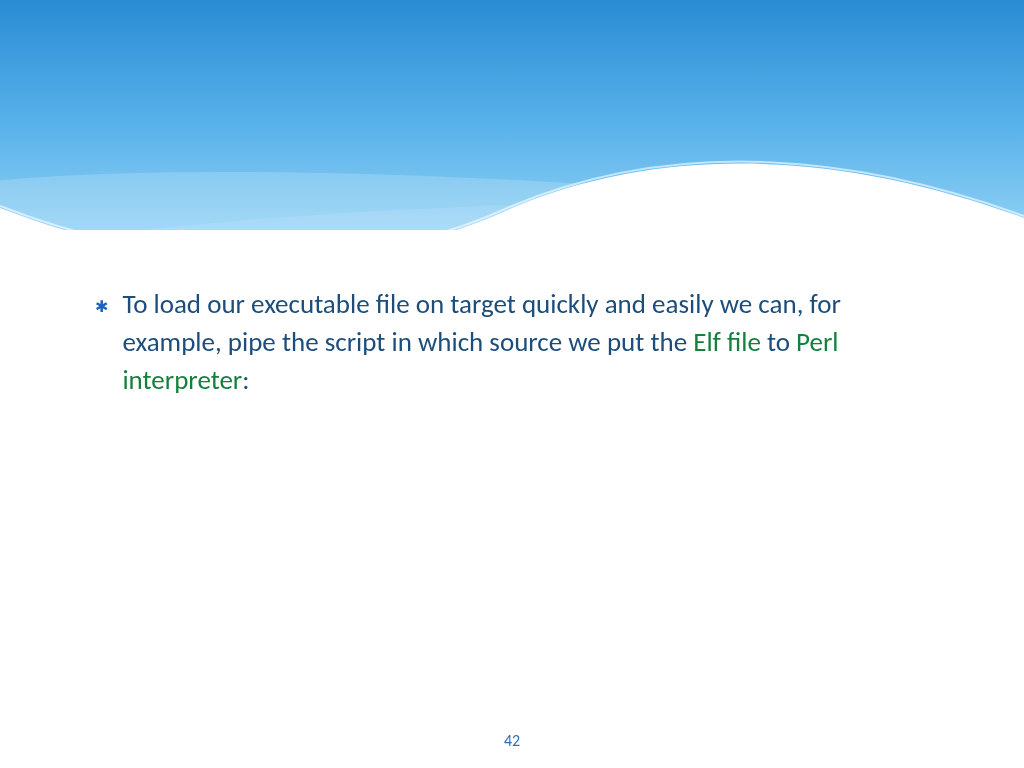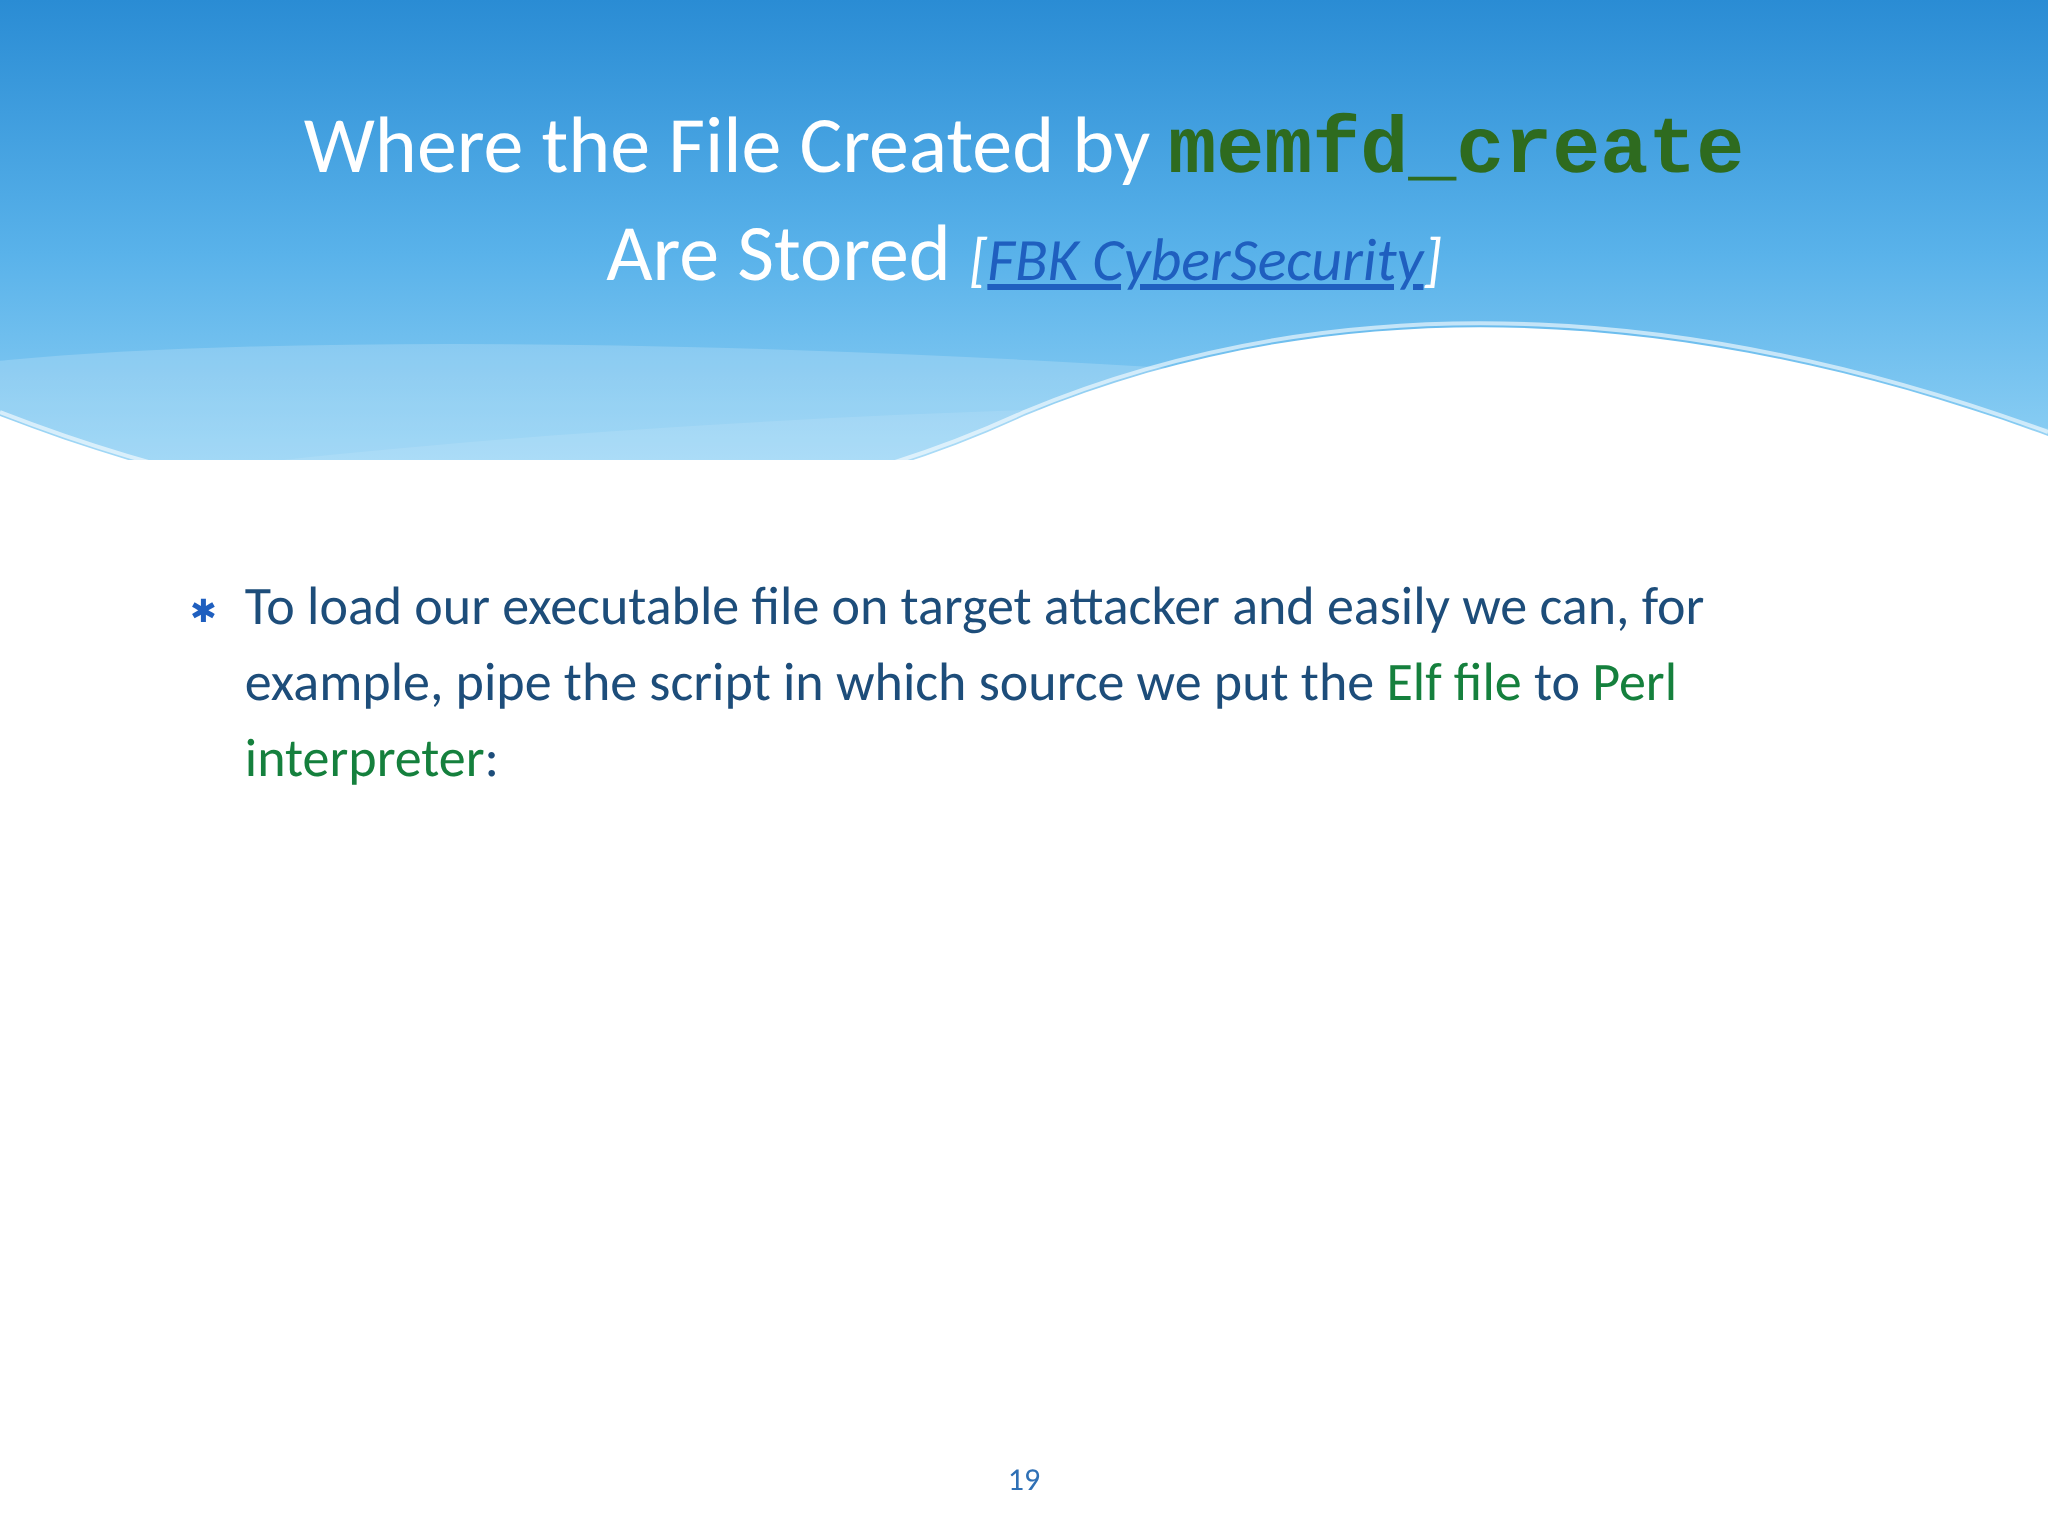--- a/index.html
+++ b/index.html
@@ -121,31 +121,27 @@
     <div class="corner"></div>
   </div>
 
   <div class="wave">
     <svg viewBox="0 0 1024 170" preserveAspectRatio="none">
       <path d="M0,60 C180,130 360,130 512,60 C680,-10 860,10 1024,70 L1024,170 L0,170 Z" fill="#ffffff"></path>
       <path d="M0,58 C180,128 360,128 512,58 C680,-12 860,8 1024,68" fill="none" stroke="rgba(255,255,255,0.6)" stroke-width="2"></path>
     </svg>
   </div>
 
-  <div class="title">
-    <span>Where the File Created by </span><span class="mono">memfd_create</span><br>
-    <span>Are Stored </span><span class="bracket">[</span><a class="link" href="#">FBK CyberSecurity</a><span class="bracket">]</span>
-  </div>
 
   <div class="body">
     <div class="bullet-row">
       <div class="bullet">✱</div>
       <div>
         <p class="para">
-          <span>To load our executable file on target attacker and easily we can, for example, pipe the script in which source we put the </span><span class="red">Elf file</span><span> to </span><span class="red">Perl interpreter</span><span>:</span>
+          <span>To load our executable file on target quickly and easily we can, for example, pipe the script in which source we put the </span><span class="red">Elf file</span><span> to </span><span class="red">Perl interpreter</span><span>:</span>
         </p>
       </div>
     </div>
   </div>
 
-  <div class="pagenum">19</div>
+  <div class="pagenum">42</div>
 
 </div>
 
 </body></html>

